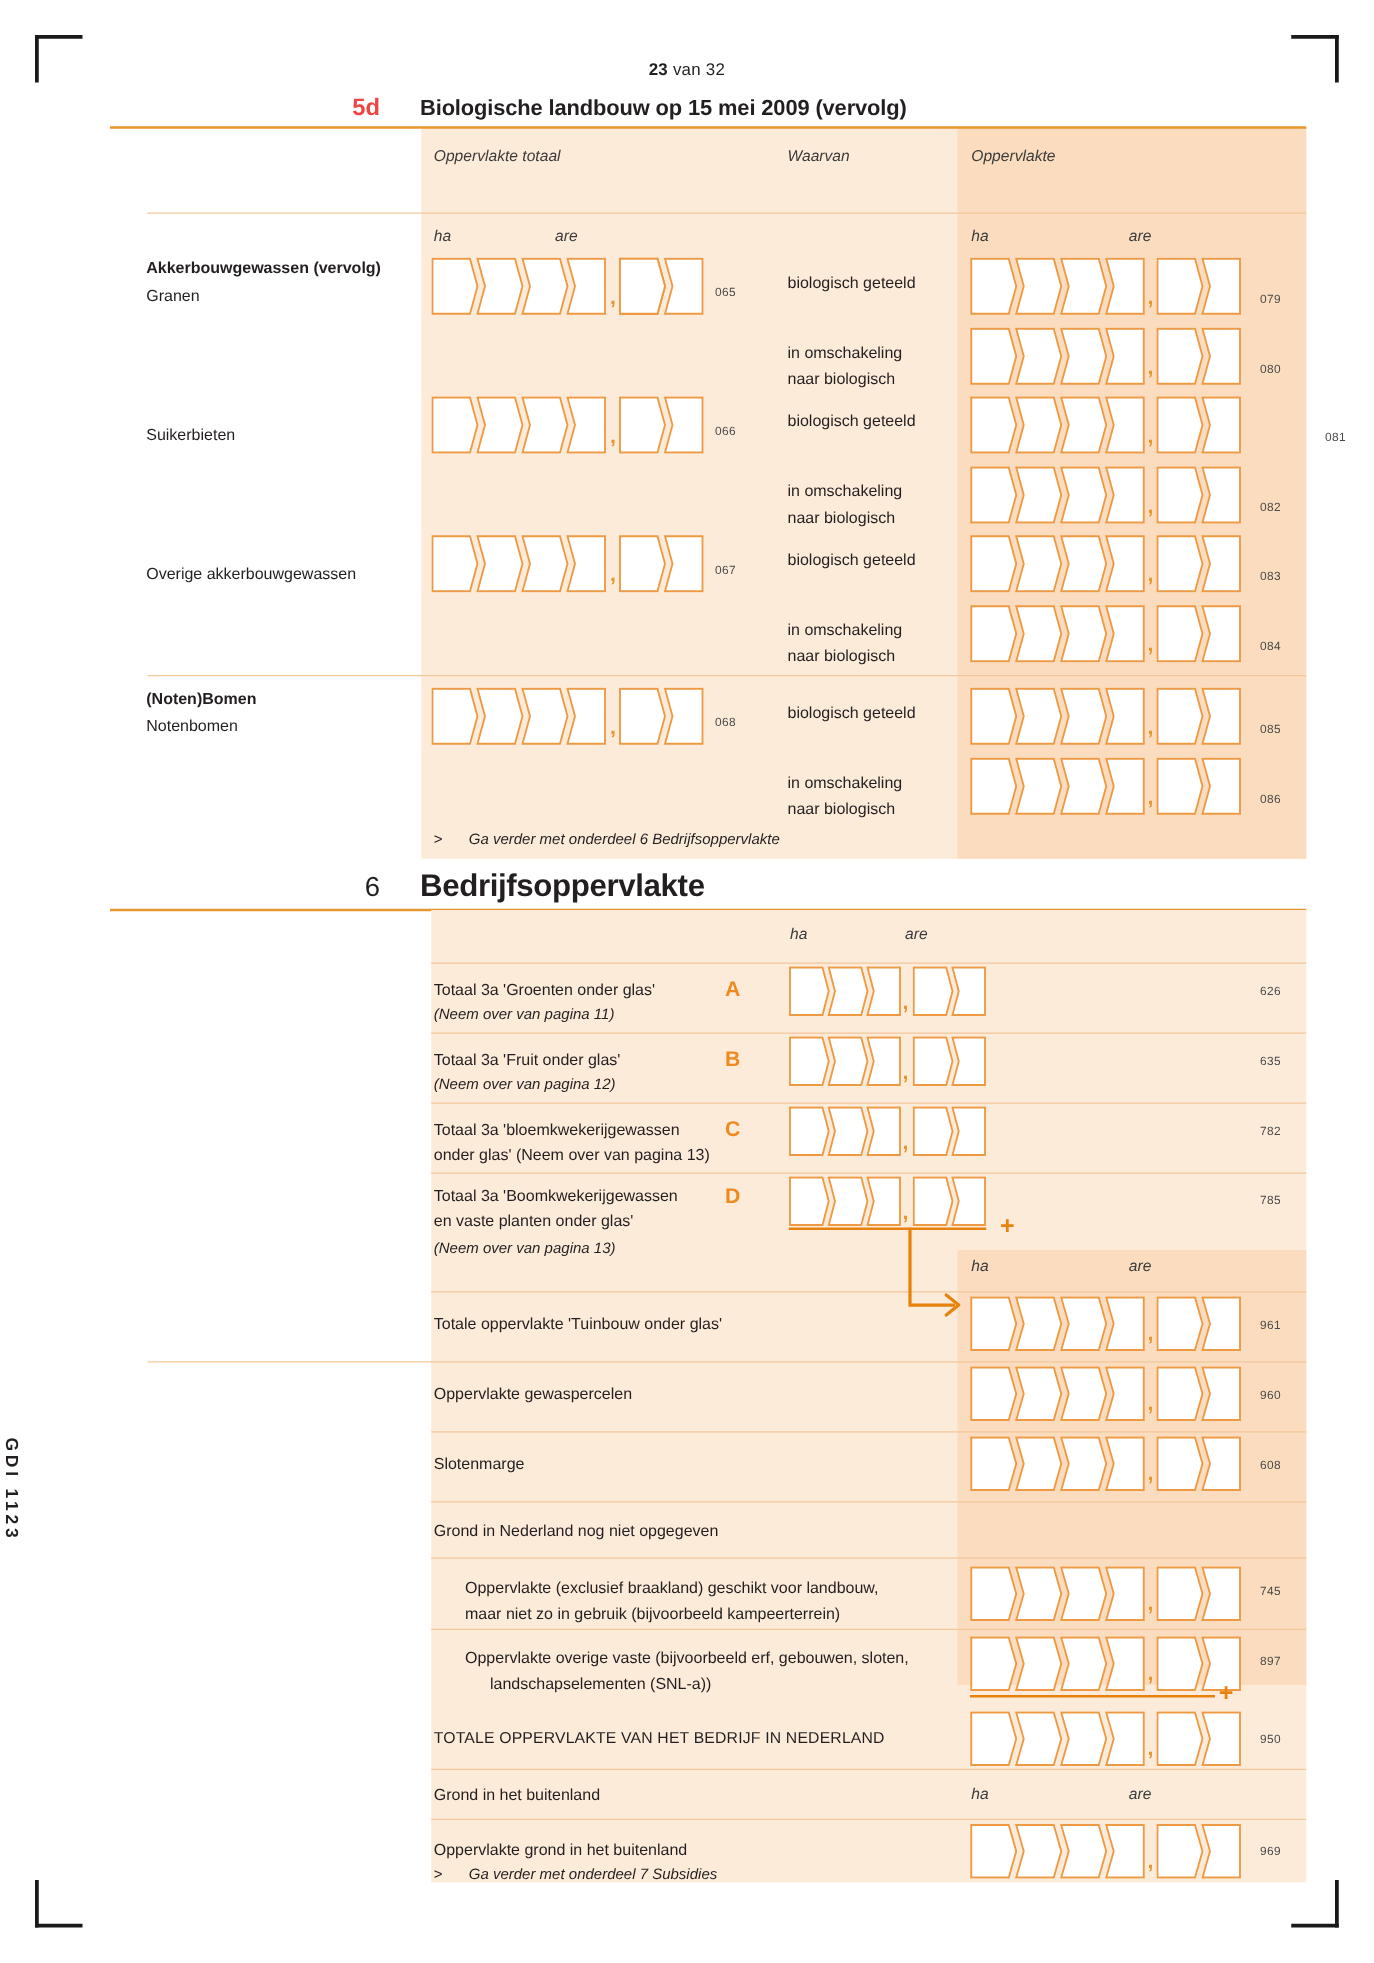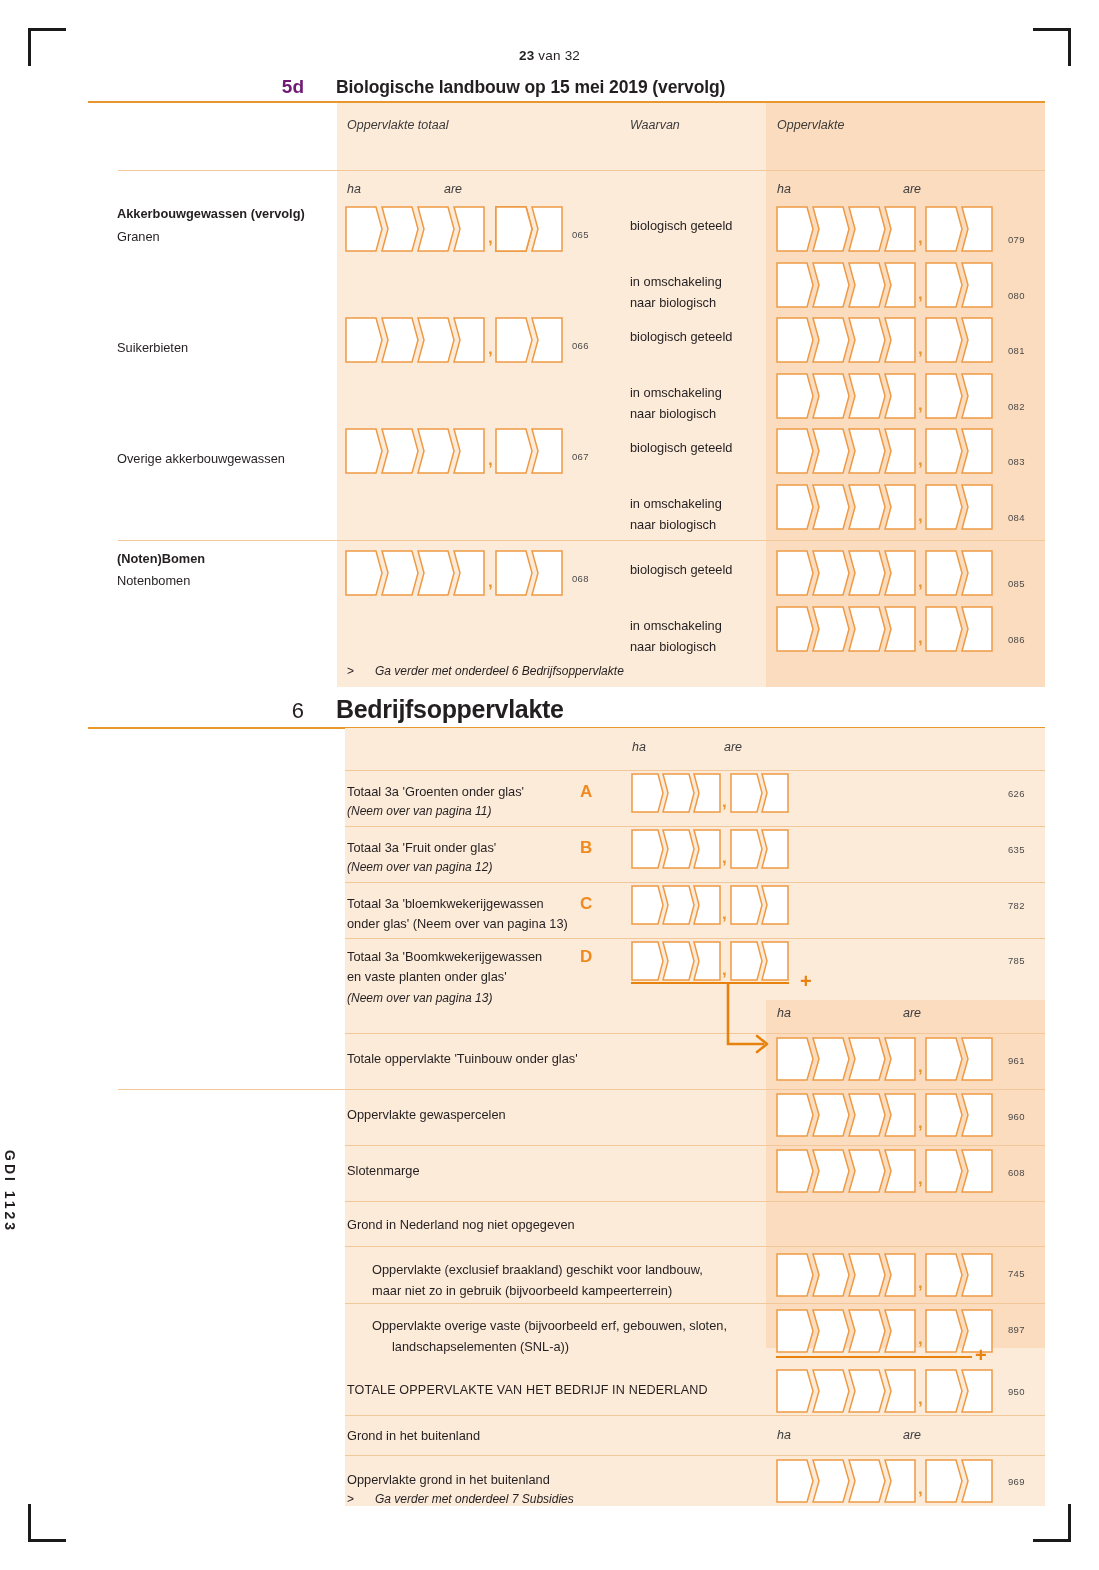--- a/index.html
+++ b/index.html
@@ -35,21 +35,21 @@
   
   .gdi{
     position:absolute;left:18px;top:1150px;
     font-size:14px;letter-spacing:3px;font-weight:bold;color:#231f20;
     transform:rotate(90deg);transform-origin:left top;white-space:nowrap;
   }
 
   
   .sec-title{position:absolute;display:flex;align-items:baseline;}
   .sec-title .num{
-    color:#701a75;font-weight:bold;font-size:19px;
+    color:#ef4444;font-weight:bold;font-size:19px;
     width:46px;text-align:right;margin-right:0;
   }
   .sec-title .txt{font-weight:bold;font-size:17.5px;margin-left:32px;letter-spacing:-.1px;}
   .sec-title.big .num{font-size:22px;color:#231f20;font-weight:normal;}
   .sec-title.big .txt{font-size:25px;letter-spacing:-.3px;}
 
   .rule{position:absolute;background:#E8962E;height:1.6px;}
   .rule.light{background:#F2C79A;height:1.2px;}
 
   
@@ -98,21 +98,21 @@
   </div>
 
 <div class="pagenum">
   <b>23</b><span> van 32</span>
 </div>
 
 <div class="gdi">GDI 1123</div>
 
 <div class="sec-title" style="left:258px;top:76px;">
   <span class="num">5d</span>
-  <span class="txt">Biologische landbouw op 15 mei 2019 (vervolg)</span>
+  <span class="txt">Biologische landbouw op 15 mei 2009 (vervolg)</span>
 </div>
 
 <div class="tintA" style="left:337px;top:102px;width:708px;height:585px;"></div>
 <div class="tintB" style="left:766px;top:102px;width:279px;height:585px;"></div>
 
 <div class="rule" style="left:88px;top:101px;width:957px;"></div>
 <div class="rule light" style="left:118px;top:170px;width:927px;"></div>
 <div class="rule light" style="left:118px;top:540px;width:927px;"></div>
 
 <div class="col-hd" style="left:347px;top:118px;">Oppervlakte totaal</div>
@@ -233,21 +233,21 @@
 </div>
 <div class="comma" style="left:918px;top:340px;">,</div>
 <div class="comb" style="left:925px;top:317px;">
   <svg width="76" height="46" viewBox="0 0 76 46">
     <g fill="#ffffff" stroke="#EE9A44" stroke-width="1.5">
       <path d="M1,1 H31 L37,23 L31,45 H1 Z"></path>
       <path d="M37,1 H67 V45 H37 L43,23 Z"></path>
     </g>
   </svg>
 </div>
-<div class="fnum" style="left:1008px;top:345px;">081</div>
+<div class="fnum" style="left:1060px;top:345px;">081</div>
 
 <div class="lbl" style="left:630px;top:384px;">in omschakeling</div>
 <div class="lbl" style="left:630px;top:405px;">naar biologisch</div>
 <div class="comb" style="left:776px;top:373px;">
   <svg width="190" height="46" viewBox="0 0 190 46">
     <g fill="#ffffff" stroke="#EE9A44" stroke-width="1.5">
       <path d="M1,1 H31 L37,23 L31,45 H1 Z"></path>
       <path d="M37,1 H67 L73,23 L67,45 H37 L43,23 Z"></path>
       <path d="M73,1 H103 L109,23 L103,45 H73 L79,23 Z"></path>
       <path d="M109,1 H139 V45 H109 L115,23 Z"></path>

